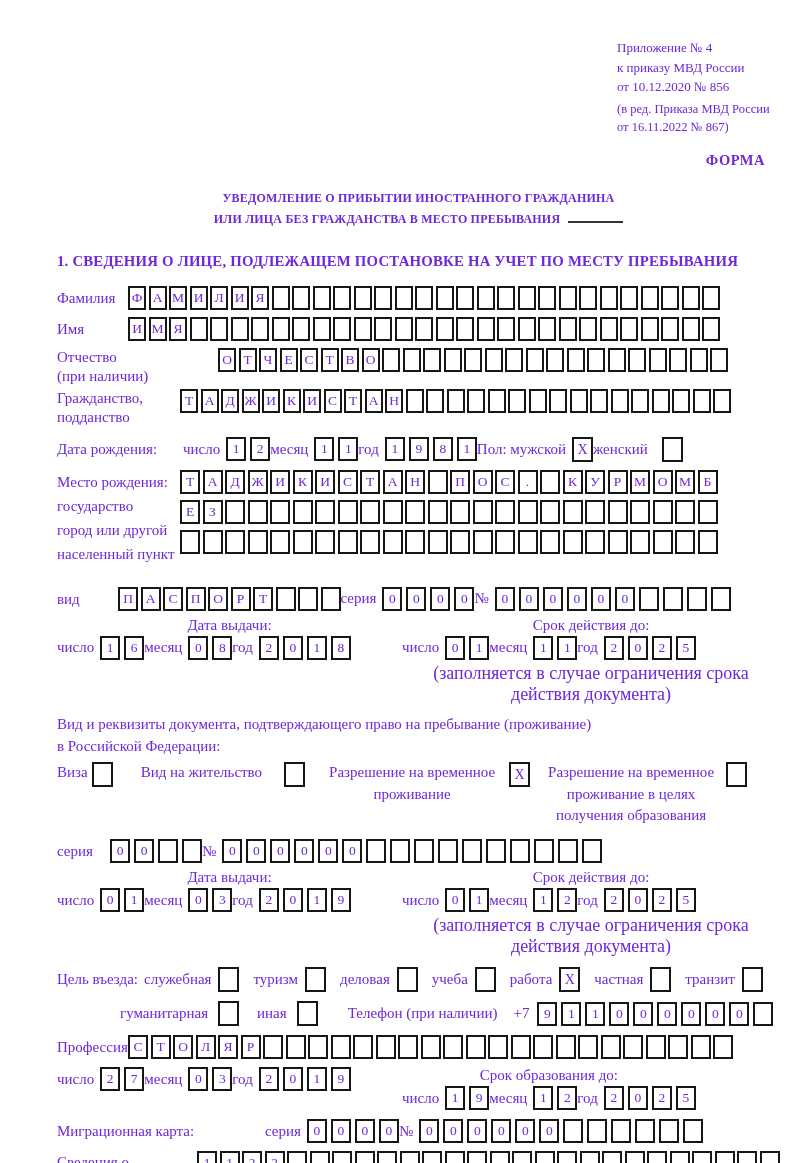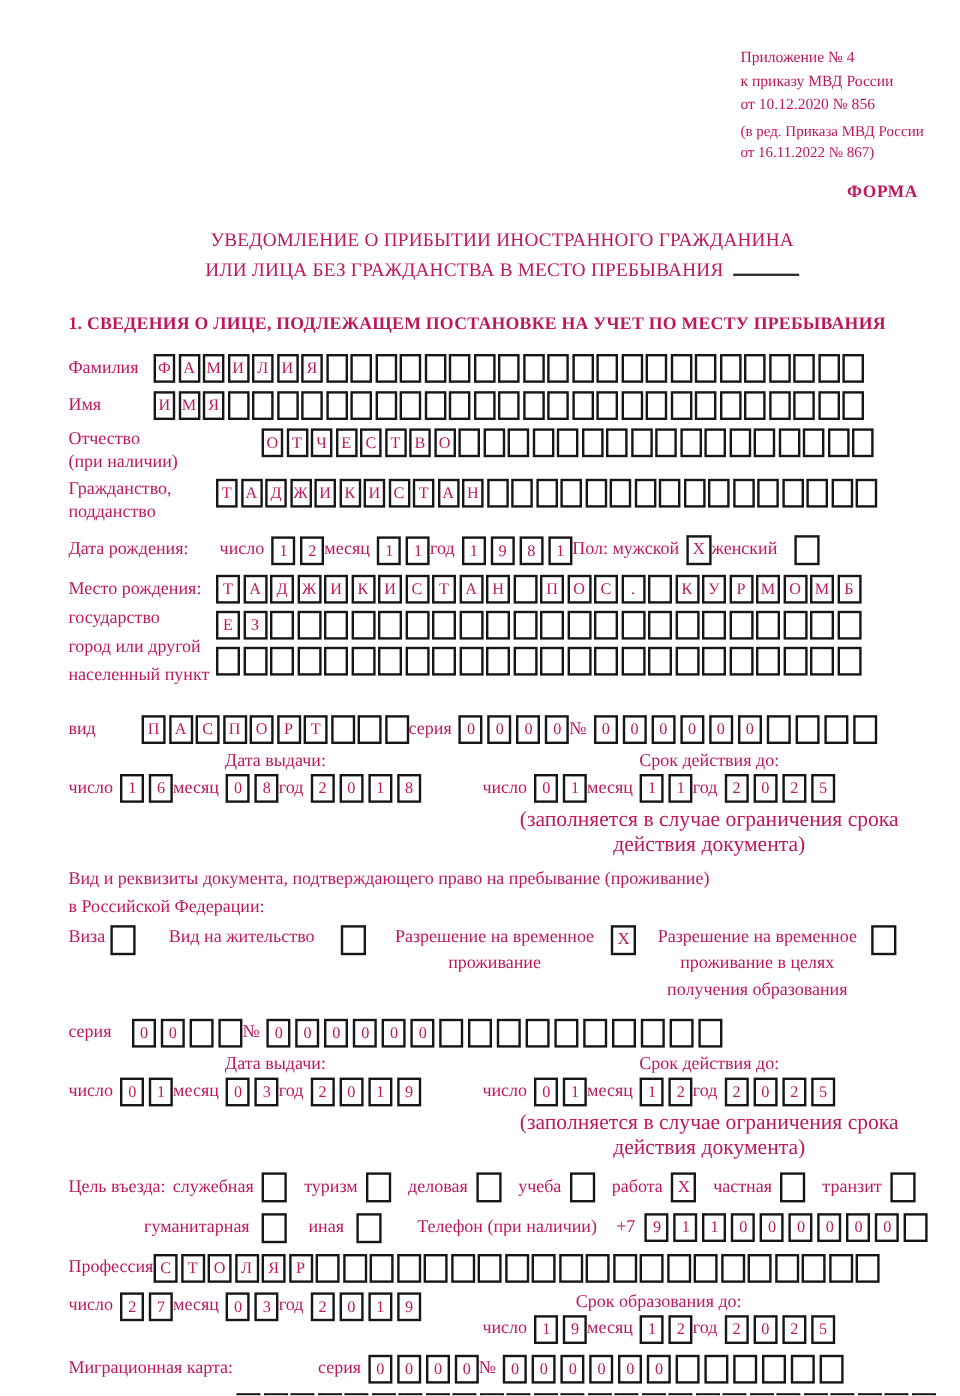--- a/index.html
+++ b/index.html
@@ -1,26 +1,26 @@
 <!DOCTYPE html>
 <html><head>
 <meta charset="utf-8">
 <style>
   html,body{margin:0;padding:0;background:#fff;}
   .page{
     width:800px;height:1163px;box-sizing:border-box;
-    background:#fff;color:#be185d;
+    background:#fff;color:#6d28d9;
     font-family:"Liberation Serif", serif;
     padding:38px 20px 8px 57px;
     overflow:hidden;position:relative;
   }
   .hdr{margin-left:560px;font-size:13px;line-height:1.5;}
   .hdr .ed{font-size:12.5px;margin-top:3px;line-height:1.45;}
   .forma{font-weight:bold;font-size:14.5px;text-align:right;padding-right:15px;margin-top:16px;letter-spacing:.5px;}
-  .title{margin-top:20px;text-align:center;font-weight:normal;font-size:16px;line-height:1.55;letter-spacing:.2px;}
+  .title{margin-top:20px;text-align:center;font-weight:bold;font-size:12px;line-height:1.55;letter-spacing:.2px;}
   .blank-line{display:inline-block;width:55px;border-bottom:2px solid #333;height:14px;margin-left:8px;}
   .sec-head{margin-top:24px;font-weight:bold;font-size:14.8px;letter-spacing:.2px;}
 
   .frow{display:flex;align-items:center;margin-top:7px;}
   .lbl{font-size:15px;line-height:1.25;flex-shrink:0;}
   .w71{width:71px;} .w123{width:123px;} .w161{width:161px;}
 
   .boxes{display:inline-flex;gap:2.5px;flex-wrap:nowrap;}
   .cell{
     display:inline-block;box-sizing:content-box;

